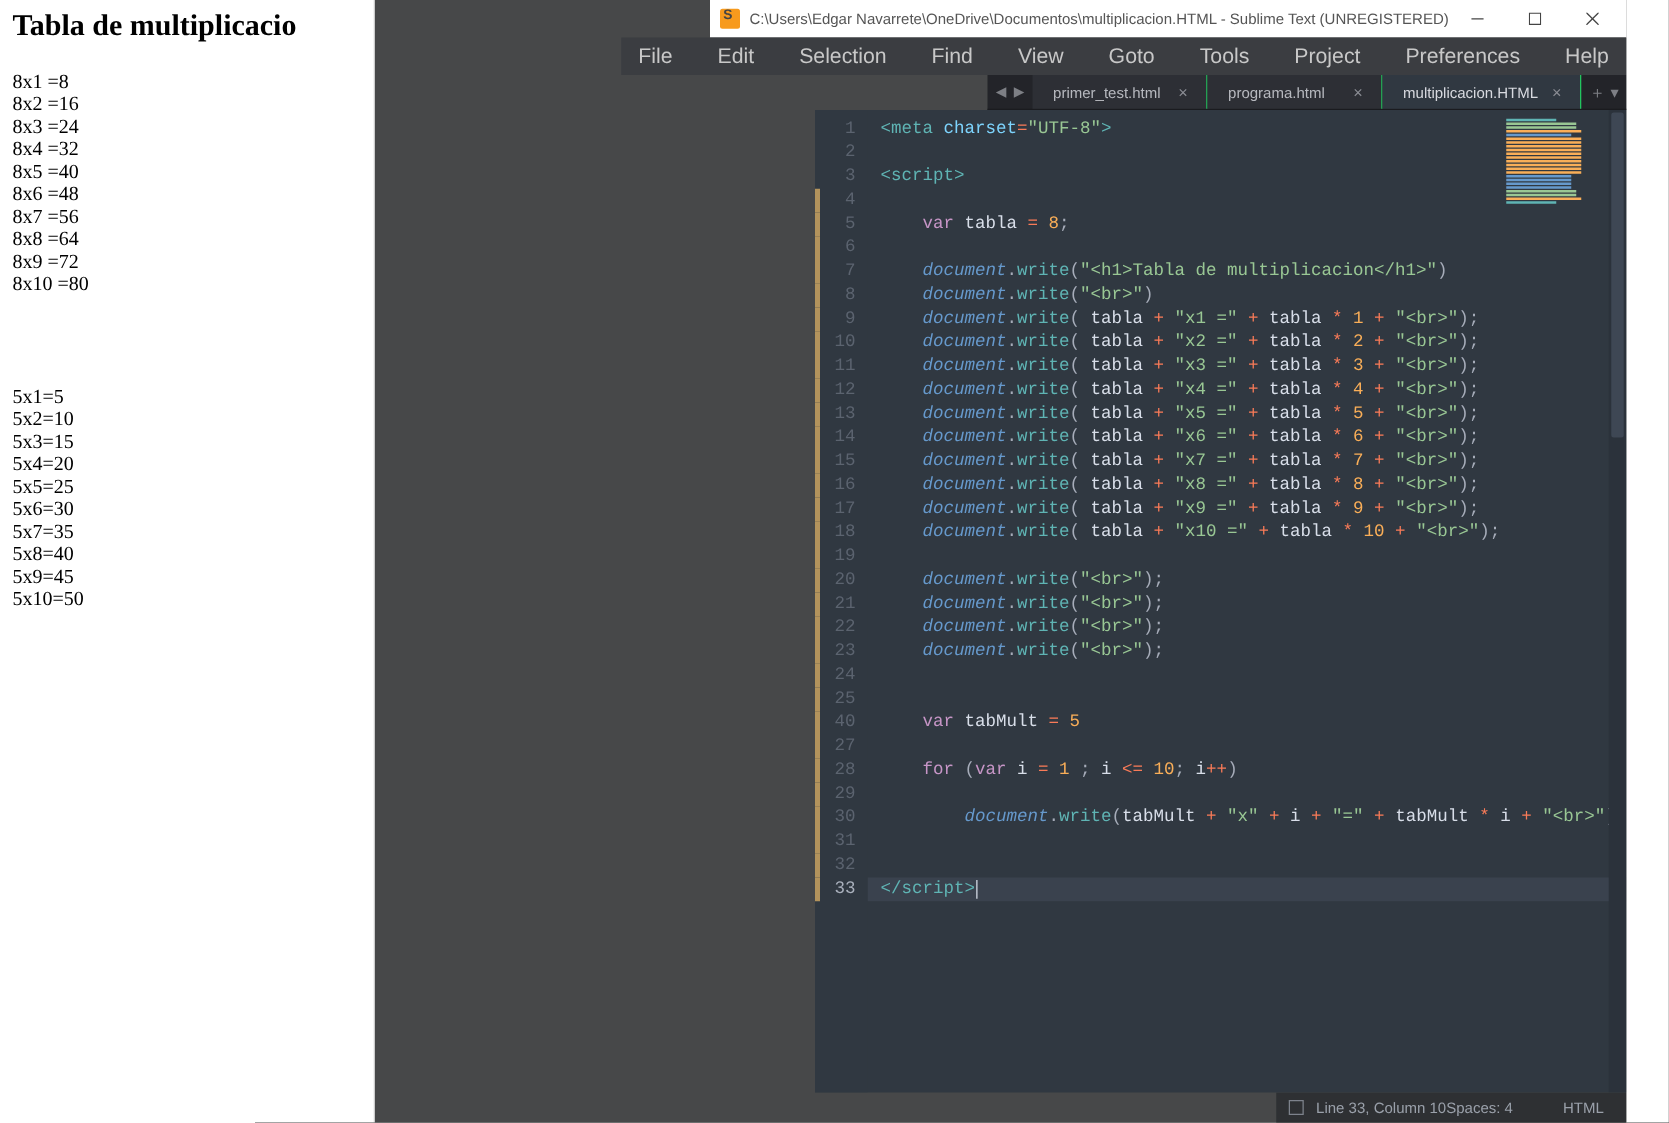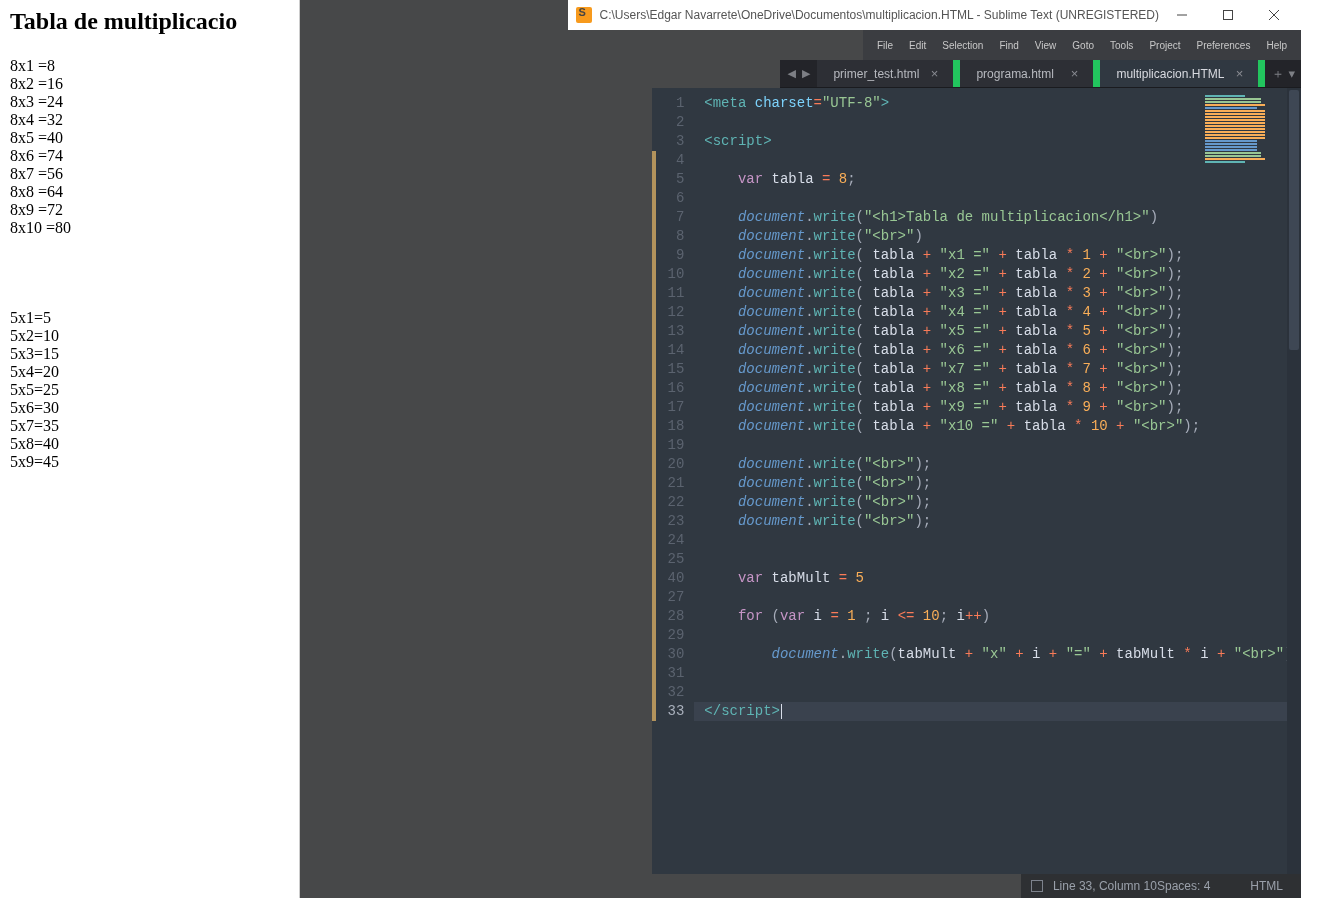--- a/index.html
+++ b/index.html
@@ -14,27 +14,27 @@
   
   .sublime { position:absolute; left:300px; top:0; width:1001px; height:898px; background:#474849; font-family:"Segoe UI",Arial,sans-serif; font-size:12px; color:#ccc; display:flex; flex-direction:column; box-shadow:-1px 0 0 rgba(0,0,0,.2);align-items:flex-end;}
   .titlebar { height:30px; background:#fff; color:#444; display:flex; align-items:center; padding:0 4px 0 8px; }
   .titlebar .app-icon { width:16px; height:16px; background:#f79a1d; margin-right:8px; border-radius:2px; position:relative;}
   .titlebar .app-icon::after{content:"S";position:absolute;left:3px;top:-1px;color:#444;font-weight:bold;font-size:11px;}
   .titlebar .title-text { flex:1; font-size:12px; color:#555; }
   .titlebar .win-controls { display:flex; }
   .titlebar .win-btn { width:46px; height:30px; display:flex; align-items:center; justify-content:center; color:#444; font-size:12px; cursor:default;}
   .titlebar .win-btn svg{width:10px;height:10px;}
 
-  .menubar { height:24px; background:#3b3d41; display:flex; align-items:center; padding:15px 6px; font-size:10px; color:#c8c8c8; }
+  .menubar { height:24px; background:#3b3d41; display:flex; align-items:center; padding:15px 6px; font-size:17px; color:#c8c8c8;gap:20px; }
   .menubar .menu-item { padding:0 8px; height:100%; display:flex; align-items:center; cursor:default;}
 
   .tabs-row { height:28px; background:#232429; display:flex; align-items:stretch; border-bottom:1px solid #1a1b1f;}
   .tabs-row .nav-arrows { display:flex; align-items:center; padding:0 4px;}
   .tabs-row .arrow { color:#7d7f85; font-size:11px; padding:0 3px; cursor:default;}
-  .tabs-row .tab { display:flex; align-items:center; gap:8px; padding:0 12px 0 16px; background:#2d2f35; color:#b7b9bf; font-size:12px; border-right:7px solid #22c55e; min-width:140px; justify-content:space-between;}
+  .tabs-row .tab { display:flex; align-items:center; gap:8px; padding:0 12px 0 16px; background:#2d2f35; color:#b7b9bf; font-size:12px; border-right:1px solid #22c55e; min-width:140px; justify-content:space-between;}
   .tabs-row .tab.active { background:#303841; color:#d8dae0;}
   .tabs-row .tab .close { color:#8a8c93; font-size:13px; width:14px; text-align:center; cursor:default;}
   .tabs-row .spacer { flex:1; background:#232429;}
   .tabs-row .right-controls { display:flex; align-items:center; padding:0 6px; gap:4px; color:#7d7f85;}
   .tabs-row .right-controls span{font-size:13px;}
 
   .editor-wrap { flex:1; display:flex; background:#303841; position:relative; overflow:hidden;}
   .gutter-mod { width:4px; background:#303841;}
   .gutter-mod .mod{width:4px;background:#b3935c;}
   .gutter { background:#303841; text-align:right; padding:6px 10px 0 0; color:#5b636f; font-family:Consolas,'Courier New',monospace; font-size:14px; line-height:19px; user-select:none; min-width:38px;}
@@ -79,40 +79,41 @@
 
 <div class="browser-pane">
   <h1>Tabla de multiplicacio</h1>
   <div class="br"></div>
   <div id="tbl8">
       <div class="line">8x1 =8</div>
       <div class="line">8x2 =16</div>
       <div class="line">8x3 =24</div>
       <div class="line">8x4 =32</div>
       <div class="line">8x5 =40</div>
-      <div class="line">8x6 =74</div>
+      <div class="line">8x6 =48</div>
       <div class="line">8x7 =56</div>
       <div class="line">8x8 =64</div>
       <div class="line">8x9 =72</div>
       <div class="line">8x10 =80</div>
     </div>
   <div class="br"></div>
     <div class="br"></div>
     <div class="br"></div>
     <div class="br"></div>
   <div id="tbl5">
       <div class="line">5x1=5</div>
       <div class="line">5x2=10</div>
       <div class="line">5x3=15</div>
       <div class="line">5x4=20</div>
       <div class="line">5x5=25</div>
       <div class="line">5x6=30</div>
       <div class="line">5x7=35</div>
       <div class="line">5x8=40</div>
       <div class="line">5x9=45</div>
+      <div class="line">5x10=50</div>
     </div>
 </div>
 
 <div class="sublime">
 
   <div class="titlebar">
     <div class="app-icon"></div>
     <div class="title-text">C:\Users\Edgar Navarrete\OneDrive\Documentos\multiplicacion.HTML - Sublime Text (UNREGISTERED)</div>
     <div class="win-controls">
       <div class="win-btn">

